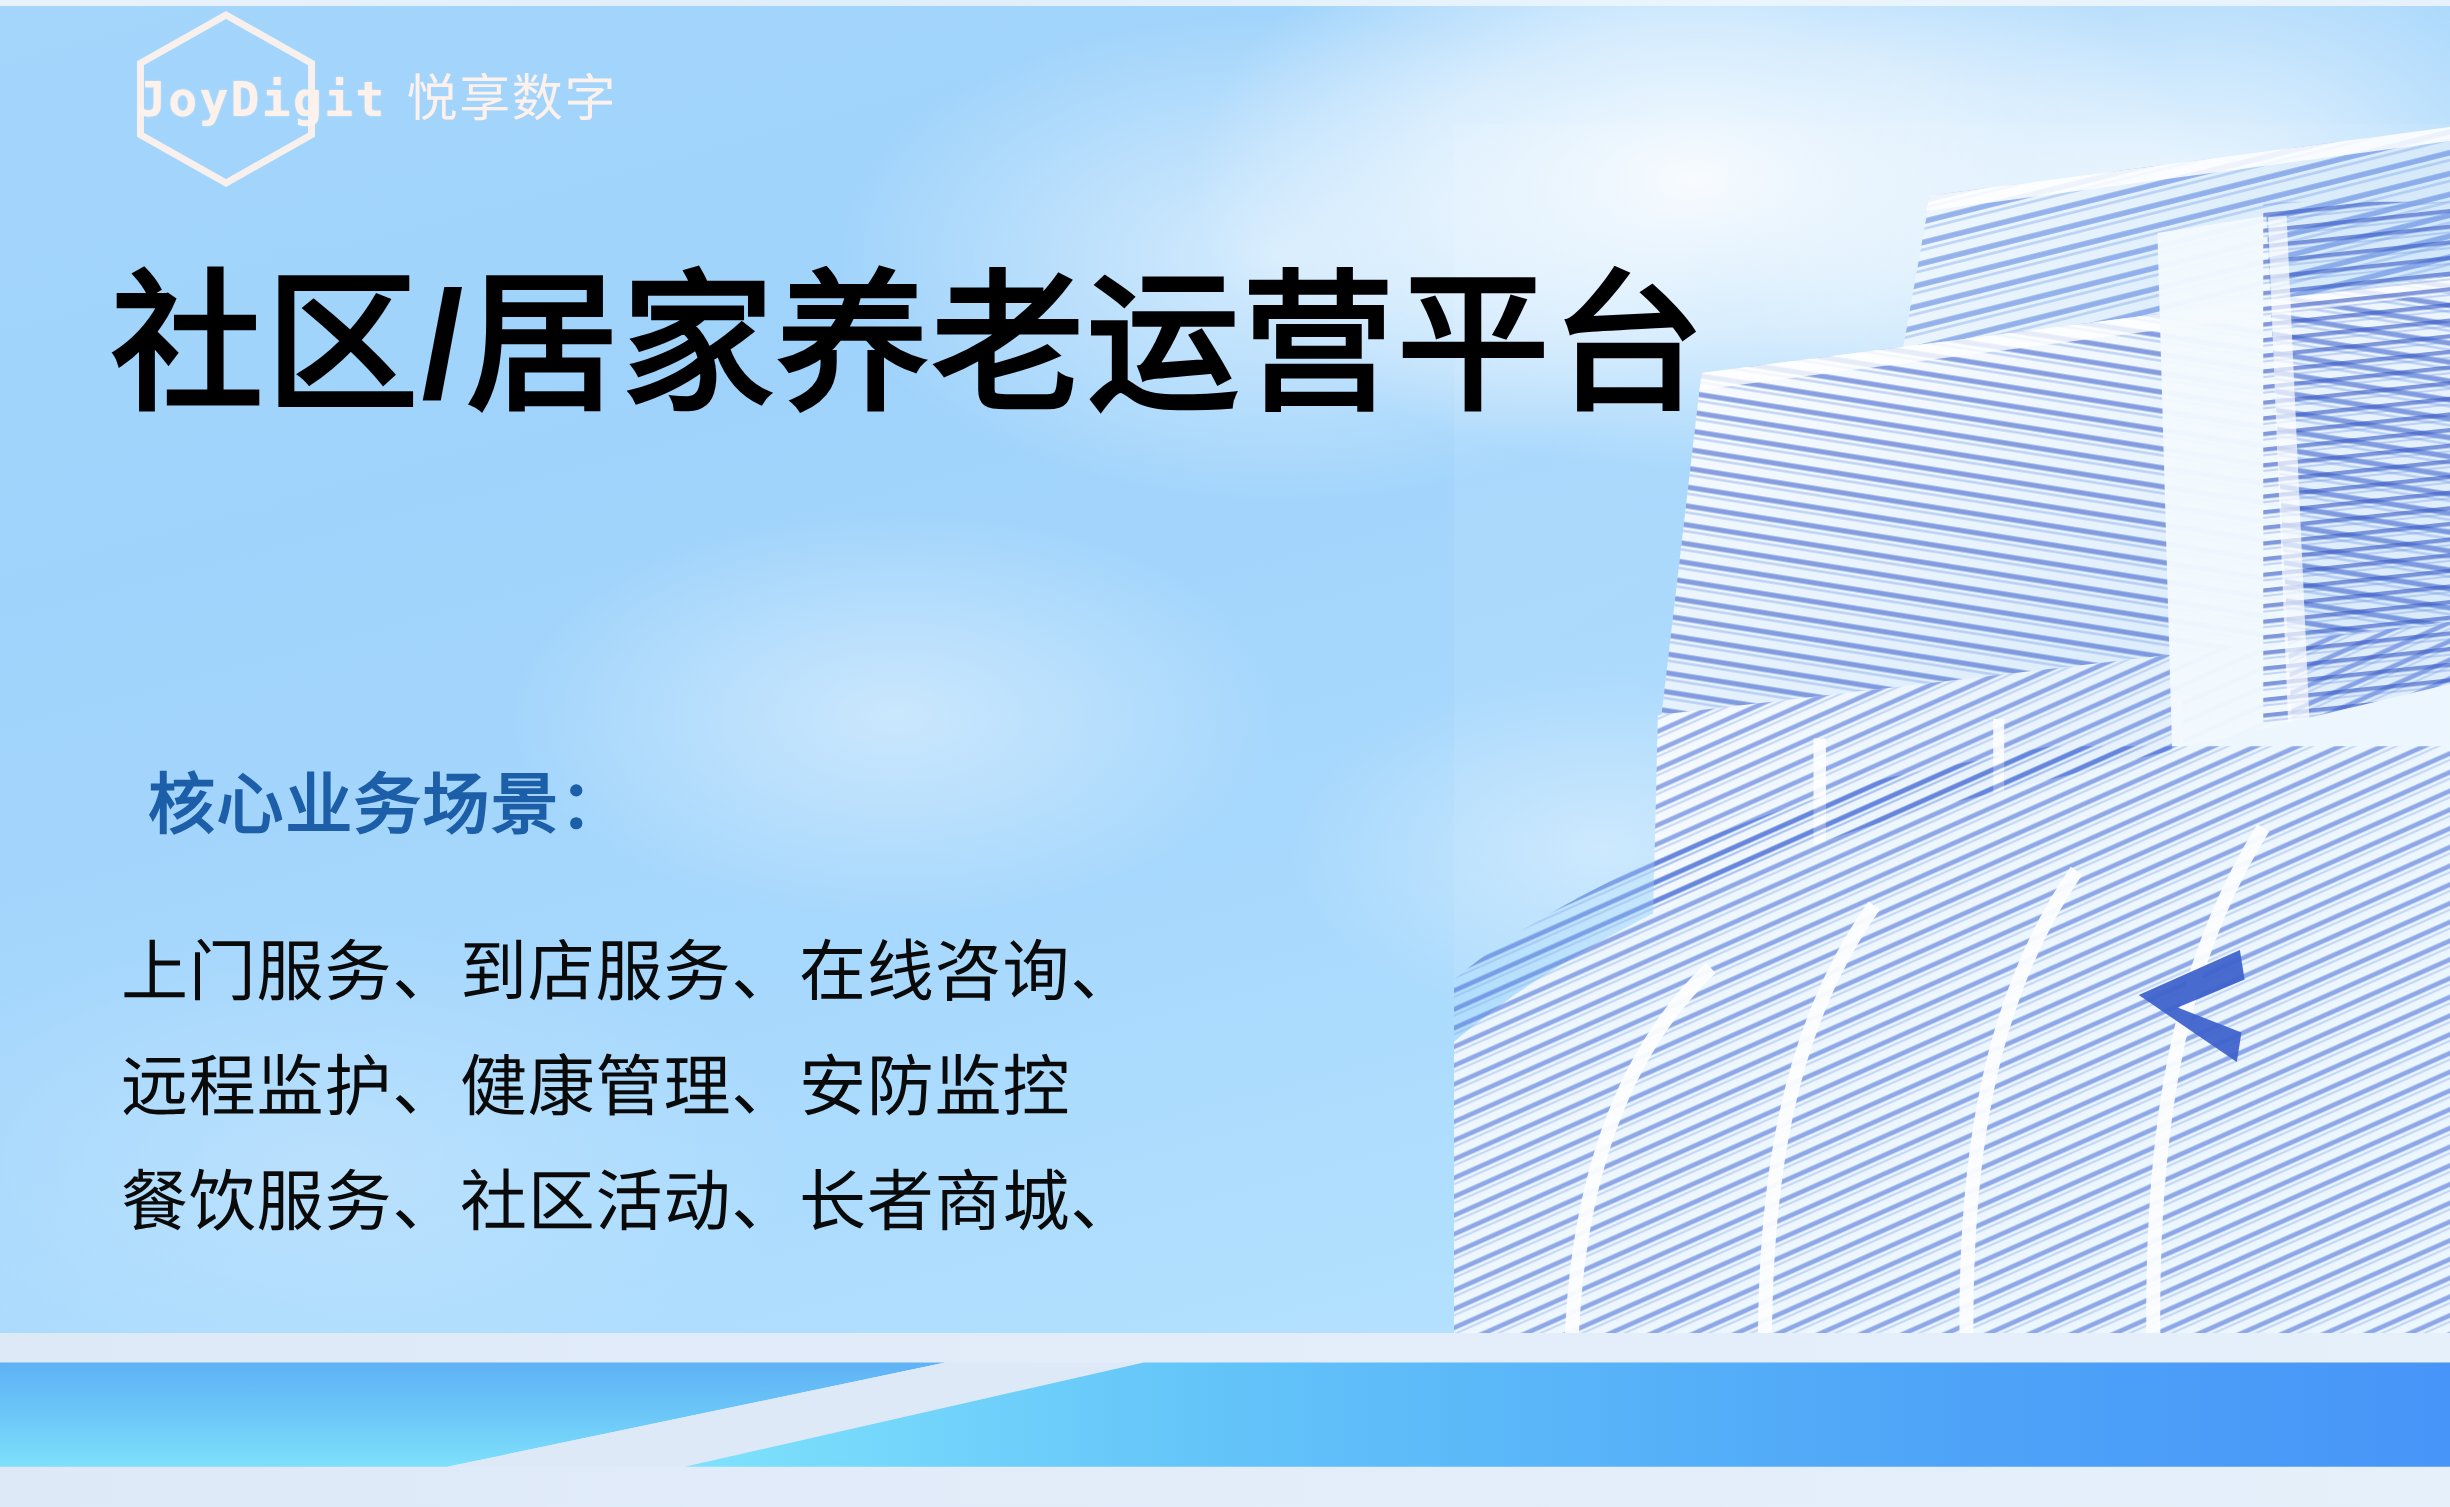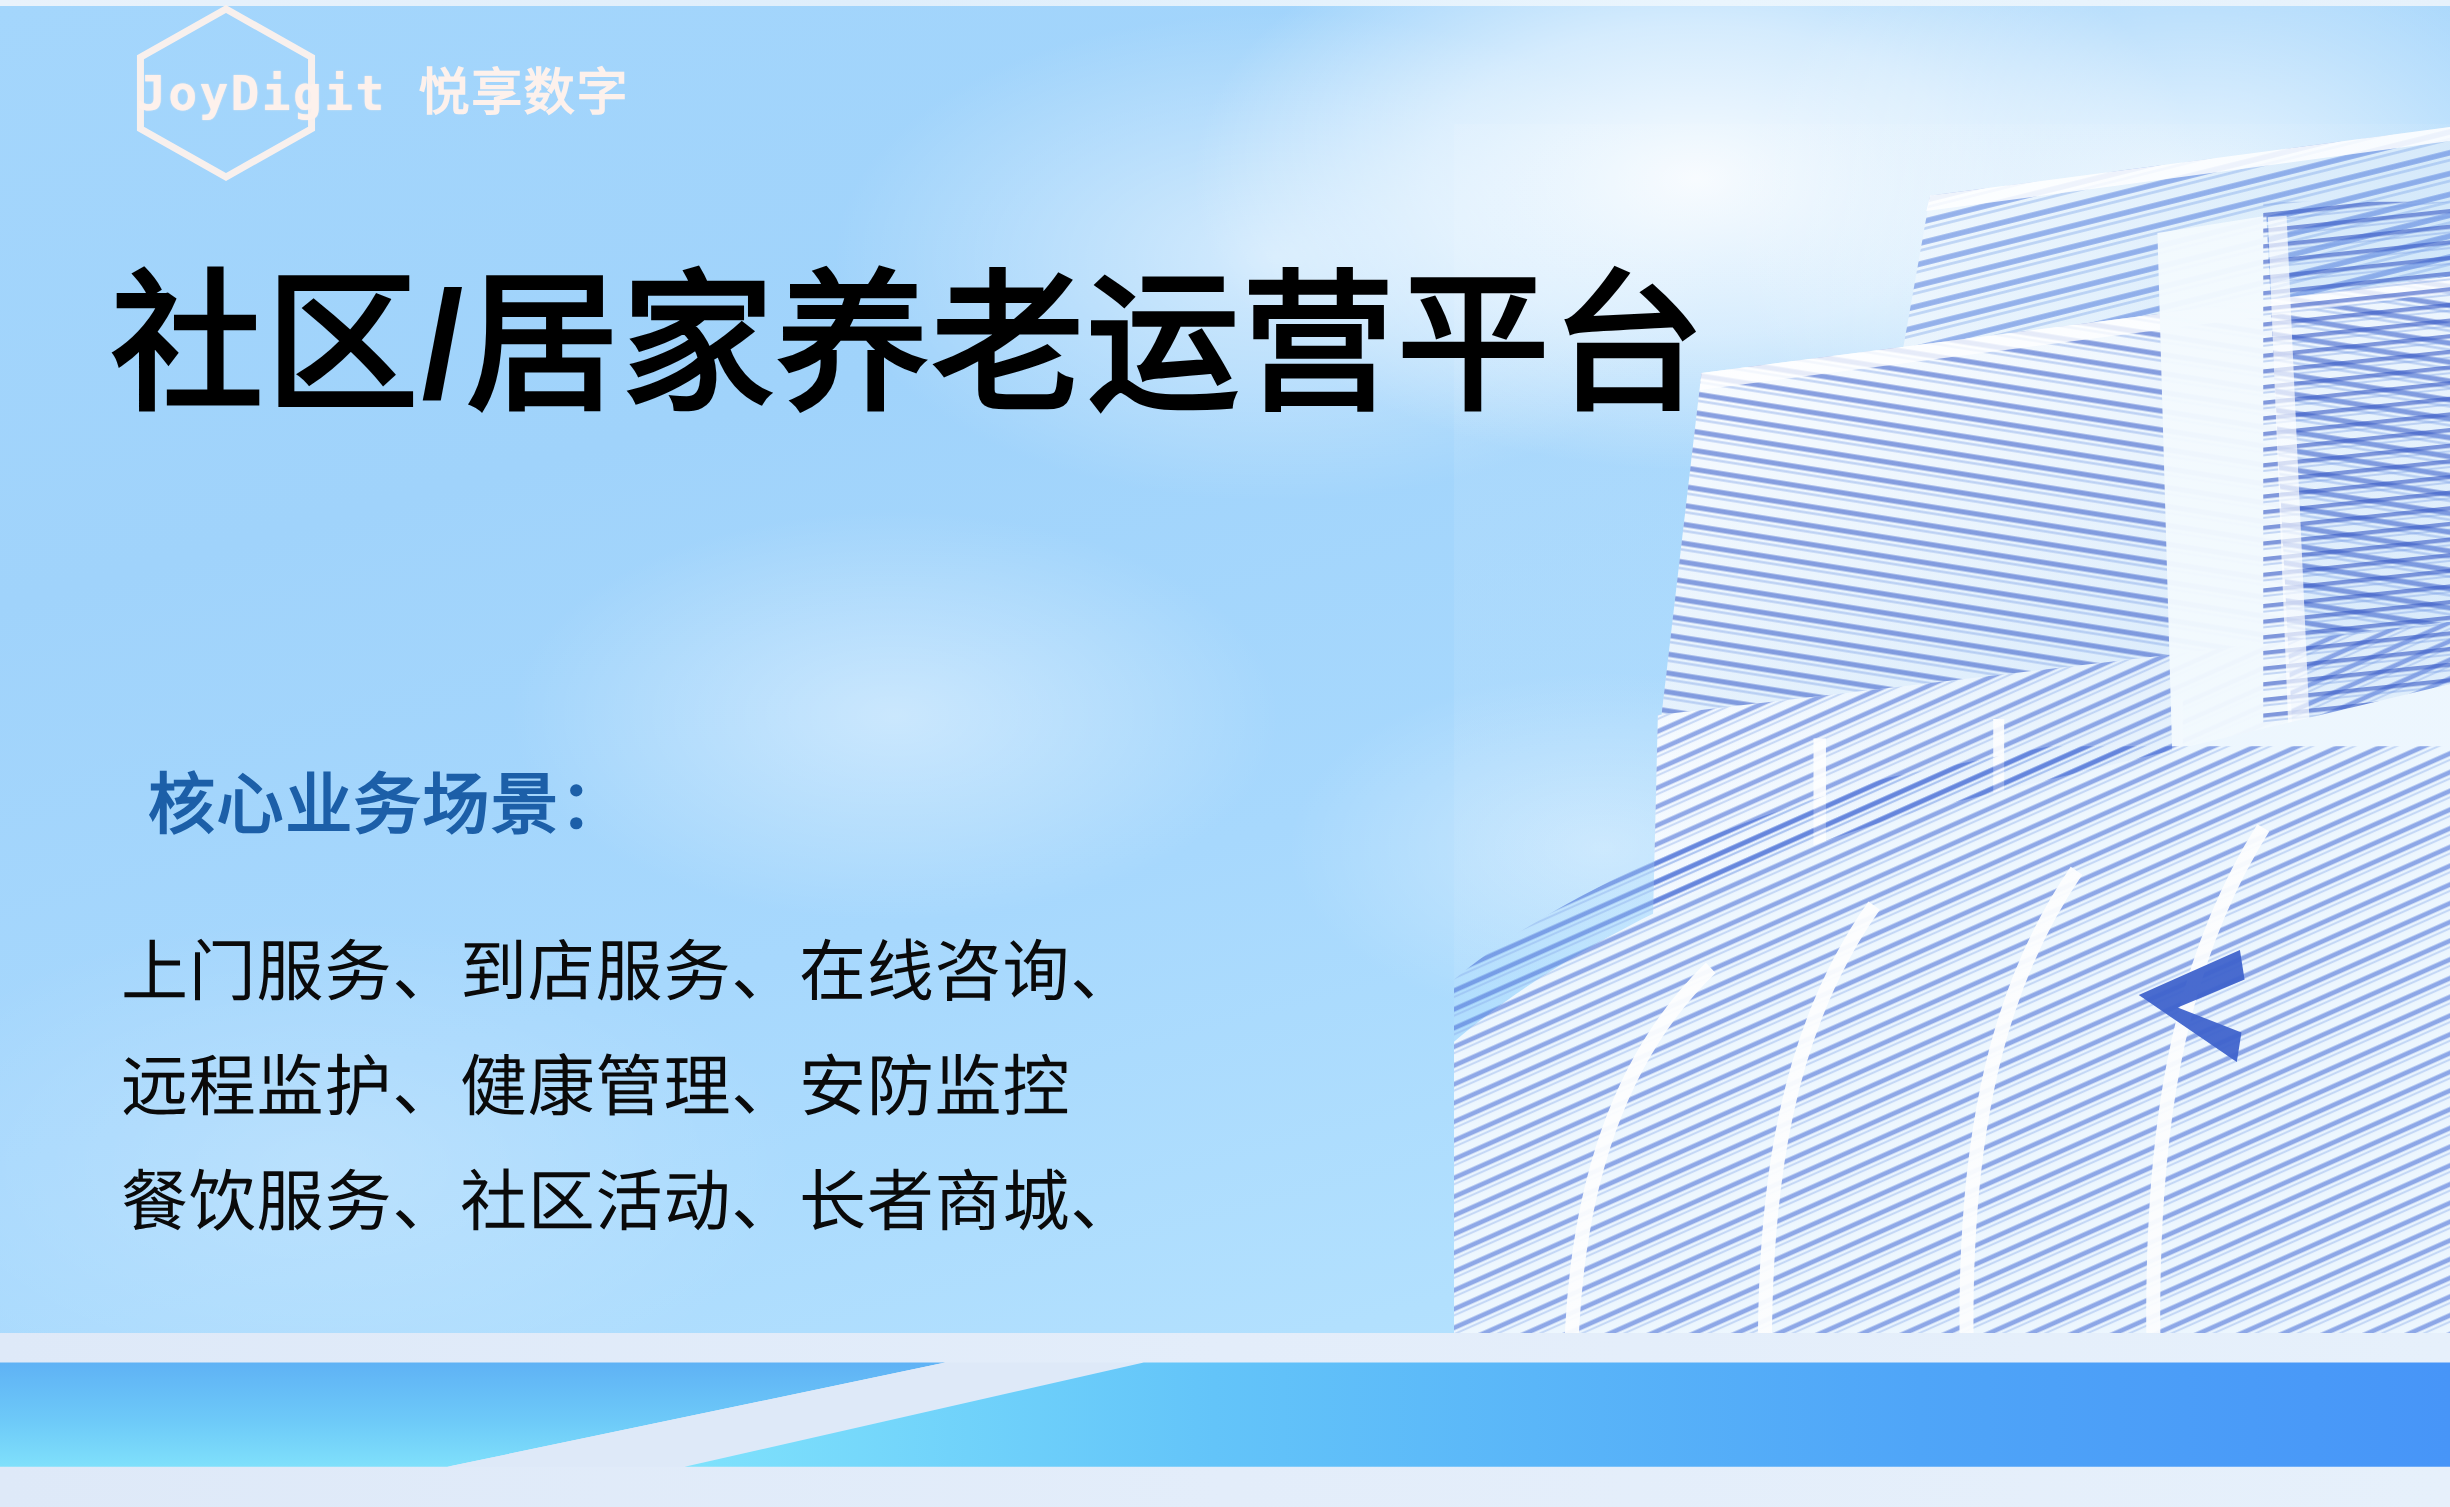--- a/index.html
+++ b/index.html
@@ -48,43 +48,43 @@
   .building-photo{
     position:absolute; right:0; top:124px;
     width:996px; height:1260px;
     z-index:3;
     overflow:hidden;
   }
   .building-photo svg{ display:block; width:100%; height:100%; }
 
   
   .logo{
-    position:absolute; left:137px; top:46px;
+    position:absolute; left:137px; top:52px;
     z-index:20;
-    display:flex; align-items:center; gap:32px;
+    display:flex; align-items:center; gap:20px;
     height:93px;
   }
   .logo-hex{
     position:absolute; left:-9.3px; top:-45px;
     width:196px; height:184px;
     z-index:-1;
   }
   .logo-hex svg{ display:block; width:100%; height:100%; }
   .logo-mark{
     font-family:"DejaVu Sans Mono","Liberation Mono",monospace;
     font-weight:bold;
     font-size:48px;
     letter-spacing:2.3px;
     color:#fdf1ec;
     line-height:1;
     text-shadow:0 0 1.6px rgba(255,240,235,0.8);
   }
   .logo-cn{
     font-size:51px;
-    font-weight:bold;
+    font-weight:normal;
     color:#fdf1ec;
     letter-spacing:1.6px;
     line-height:1;
   }
 
   
   .main-title{
     position:absolute; left:111px; top:261px;
     z-index:20;
     font-size:152px;

